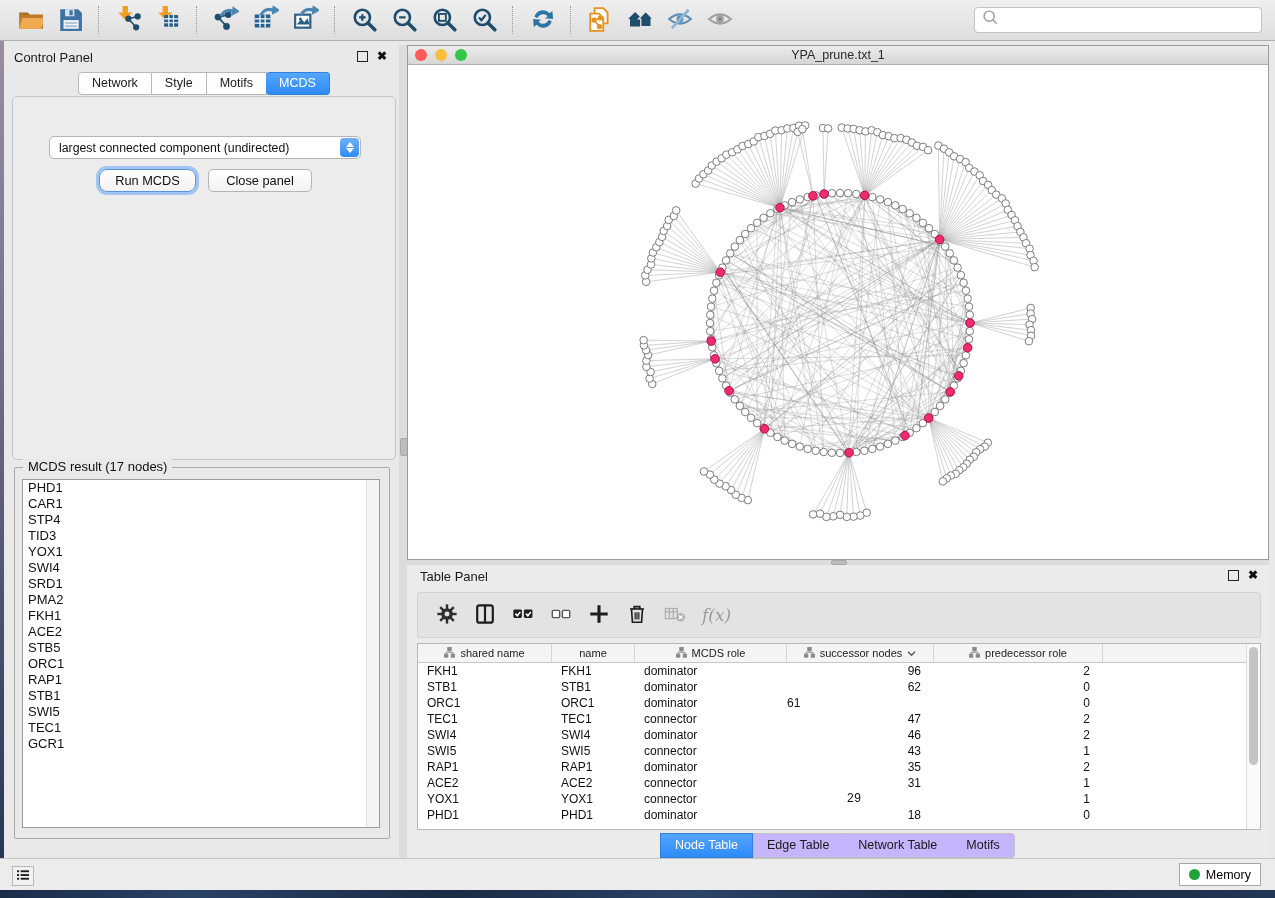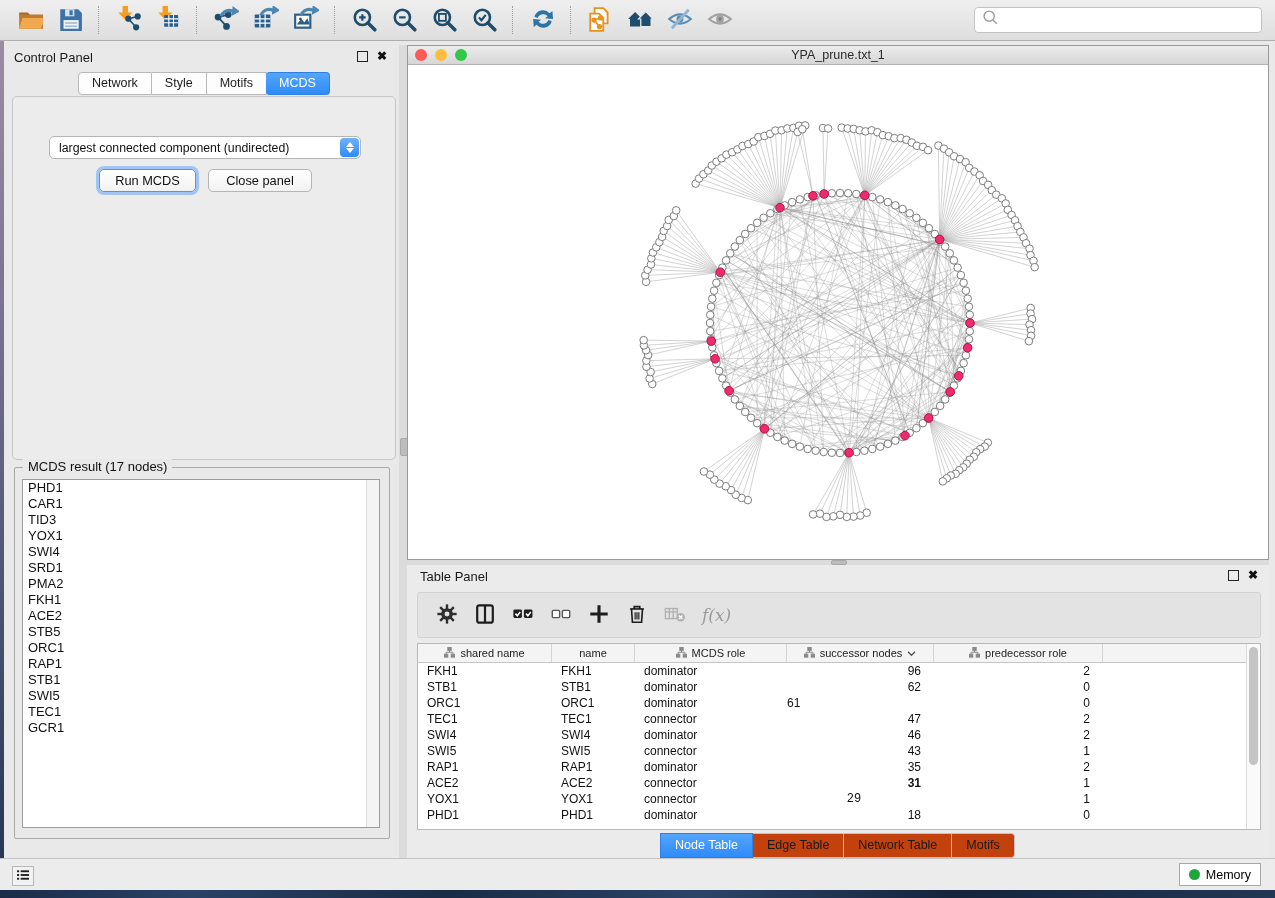--- a/index.html
+++ b/index.html
@@ -86,21 +86,21 @@
     border-bottom:1px solid #c6c6c6;display:flex;box-sizing:border-box;}
   .nt-hcell{height:100%;border-right:1px solid #d5d5d5;display:flex;align-items:center;
     justify-content:center;gap:5px;font-size:11px;color:#222;box-sizing:border-box;cursor:pointer;}
   .nt-row{display:flex;height:16px;align-items:center;}
   .nt-cell{font-size:12px;box-sizing:border-box;white-space:nowrap;overflow:hidden;}
   .nt-scroll{position:absolute;right:0;top:0;width:13px;height:100%;background:#fafafa;
     border-left:1px solid #ddd;}
   .nt-thumb{position:absolute;left:2px;top:3px;width:9px;height:118px;background:#c4c4c4;
     border-radius:5px;}
   .bot-tabs{left:253px;top:268px;display:flex;}
-  .bot-tab{font-size:12.5px;padding:4px 14px 5px;background:#c2410c;border:1px solid #c0c0c0;
+  .bot-tab{font-size:12.5px;padding:4px 14px 5px;background:#c4b5fd;border:1px solid #c0c0c0;
     border-left:none;color:#1a1a1a;cursor:pointer;}
   .bot-tab:first-child{border-left:1px solid #c0c0c0;border-radius:4px 0 0 4px;}
   .bot-tab:last-child{border-radius:0 4px 4px 0;}
   .bot-tab.sel{background:linear-gradient(#54a5fd,#2e8bf9);color:#fff;border-color:#2e7fe0;
     border-radius:0;}
   
   .status-bar{left:0;top:858px;width:1275px;height:32px;background:#ececec;
     border-top:1px solid #c3c3c3;box-sizing:border-box;}
   .list-btn{position:absolute;left:12px;top:7px;width:22px;height:20px;background:#f2f2f2;
     border:1px solid #b8b8b8;display:flex;align-items:center;justify-content:center;cursor:pointer;}
@@ -295,28 +295,29 @@
       <span class="dd-text">largest connected component (undirected)</span>
       <span class="dd-step">
         <svg width="8" height="5" viewBox="0 0 8 5">
             <path d="M0 5l4-5 4 5z" fill="#fff"></path>
           </svg>
         <svg width="8" height="5" viewBox="0 0 8 5">
             <path d="M0 0l4 5 4-5z" fill="#fff"></path>
           </svg>
       </span>
     </div>
-    <button class="mac-btn focused abs" style="left:86px;top:72px;width:97px;">Run MCDS</button>
+    <button class="mac-btn focused abs" style="left:86px;top:72px;width:97px;border-radius:8px;">Run MCDS</button>
     <button class="mac-btn abs" style="left:195px;top:72px;width:104px;">Close panel</button>
   </div>
   <div class="abs fieldset">
     <span class="legend">MCDS result (17 nodes)</span>
     <div class="mcds-list" id="mcds-list">
       <div class="mcds-item">PHD1</div>
         <div class="mcds-item">CAR1</div>
+        <div class="mcds-item">STP4</div>
         <div class="mcds-item">TID3</div>
         <div class="mcds-item">YOX1</div>
         <div class="mcds-item">SWI4</div>
         <div class="mcds-item">SRD1</div>
         <div class="mcds-item">PMA2</div>
         <div class="mcds-item">FKH1</div>
         <div class="mcds-item">ACE2</div>
         <div class="mcds-item">STB5</div>
         <div class="mcds-item">ORC1</div>
         <div class="mcds-item">RAP1</div>
@@ -1137,21 +1138,21 @@
           <div class="nt-cell" style="width: 134px; padding-left: 9px;">RAP1</div>
           <div class="nt-cell" style="width: 83px; padding-left: 9px;">RAP1</div>
           <div class="nt-cell" style="width: 152px; padding-left: 9px;">dominator</div>
           <div class="nt-cell" style="width: 147px; text-align: right; padding-right: 13px;">35</div>
           <div class="nt-cell" style="width: 169px; text-align: right; padding-right: 13px;">2</div>
         </div>
         <div class="nt-row">
           <div class="nt-cell" style="width: 134px; padding-left: 9px;">ACE2</div>
           <div class="nt-cell" style="width: 83px; padding-left: 9px;">ACE2</div>
           <div class="nt-cell" style="width: 152px; padding-left: 9px;">connector</div>
-          <div class="nt-cell" style="width: 147px; text-align: right; padding-right: 13px; font-weight: bold;">31</div>
+          <div class="nt-cell" style="width: 147px; text-align: right; padding-right: 13px;">31</div>
           <div class="nt-cell" style="width: 169px; text-align: right; padding-right: 13px;">1</div>
         </div>
         <div class="nt-row">
           <div class="nt-cell" style="width: 134px; padding-left: 9px;">YOX1</div>
           <div class="nt-cell" style="width: 83px; padding-left: 9px;">YOX1</div>
           <div class="nt-cell" style="width: 152px; padding-left: 9px;">connector</div>
           <div class="nt-cell" style="width: 147px; text-align: center; padding-right: 13px; font-family: Liberation Mono, monospace;">29</div>
           <div class="nt-cell" style="width: 169px; text-align: right; padding-right: 13px;">1</div>
         </div>
         <div class="nt-row">

